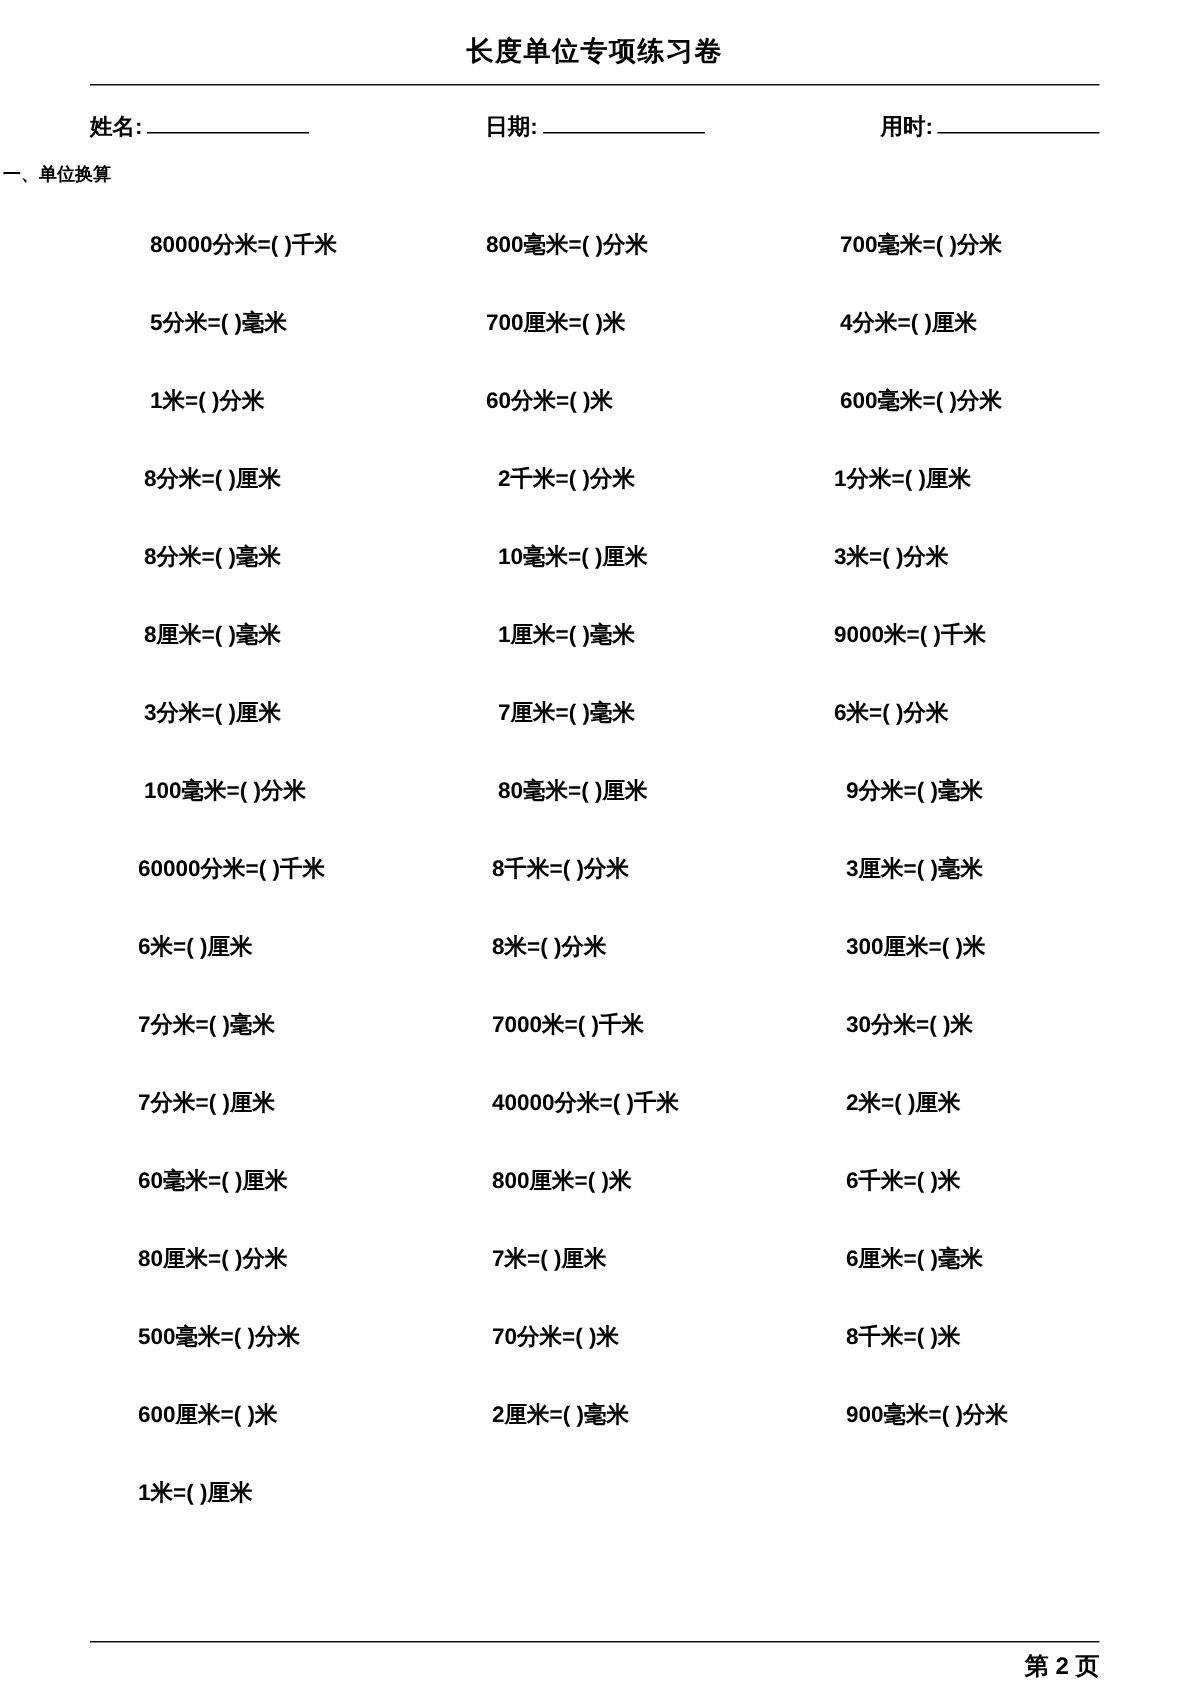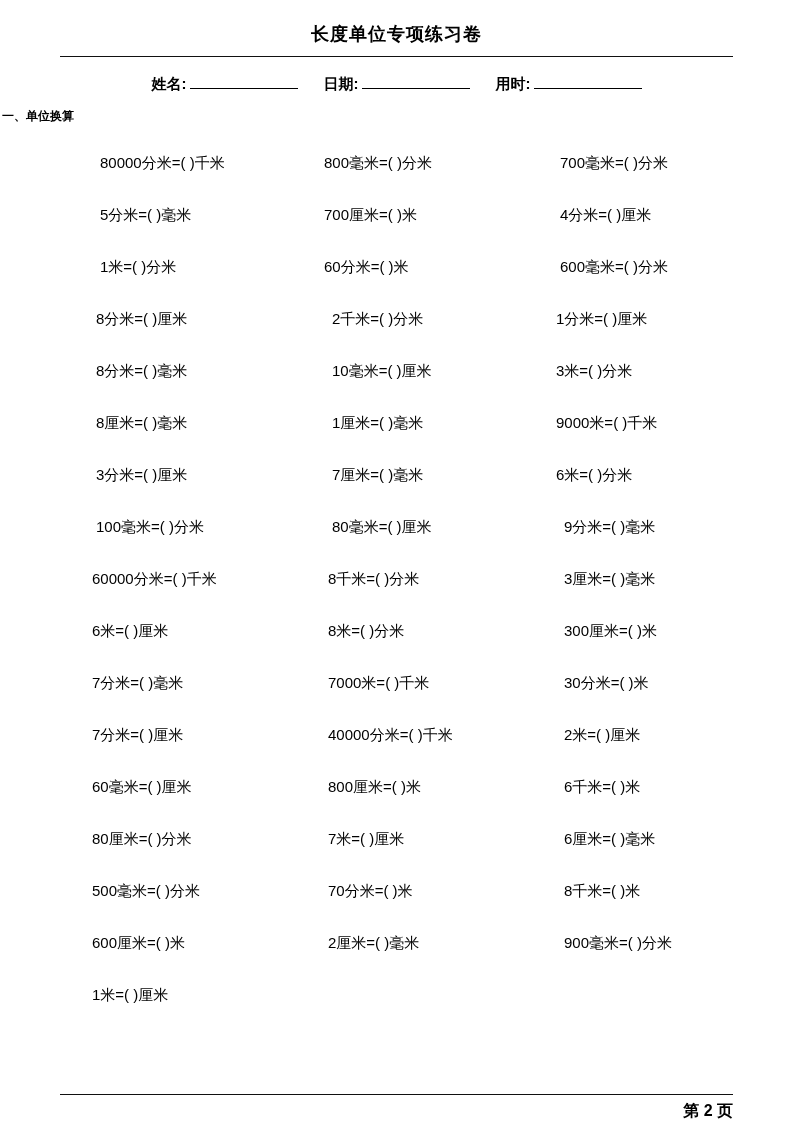--- a/index.html
+++ b/index.html
@@ -32,21 +32,21 @@
     font-family: "Liberation Sans", "DejaVu Sans", sans-serif;
   }
   .title-rule {
     border: none;
     border-bottom: 1px solid #111;
     margin: 10px 0 0 0;
     width: 100%;
   }
   .meta-row {
     display: flex;
-    justify-content: center;
+    justify-content: space-between;
     align-items: baseline;
     gap: 26px;
     margin-top: 18px;
     font-size: 15px;
     font-weight: bold;
     font-family: "Liberation Sans", "DejaVu Sans", sans-serif;
   }
   .meta-item {
     white-space: nowrap;
   }
@@ -68,21 +68,21 @@
     margin-top: 12px;
     display: grid;
     grid-template-columns: 232px 232px 232px;
     column-gap: 0px;
     row-gap: 0px;
     margin-left: 22px;
   }
   .cell {
     height: 52px;
     font-size: 15px;
-    font-weight: normal;
+    font-weight: bold;
     font-family: "Liberation Sans", "DejaVu Sans", sans-serif;
     white-space: nowrap;
     display: flex;
     align-items: center;
   }
   .cell.c0 { padding-left: 18px; }
   .cell.c1 { padding-left: 10px; }
   .cell.c2 { padding-left: 14px; }
   .footer {
     position: absolute;

